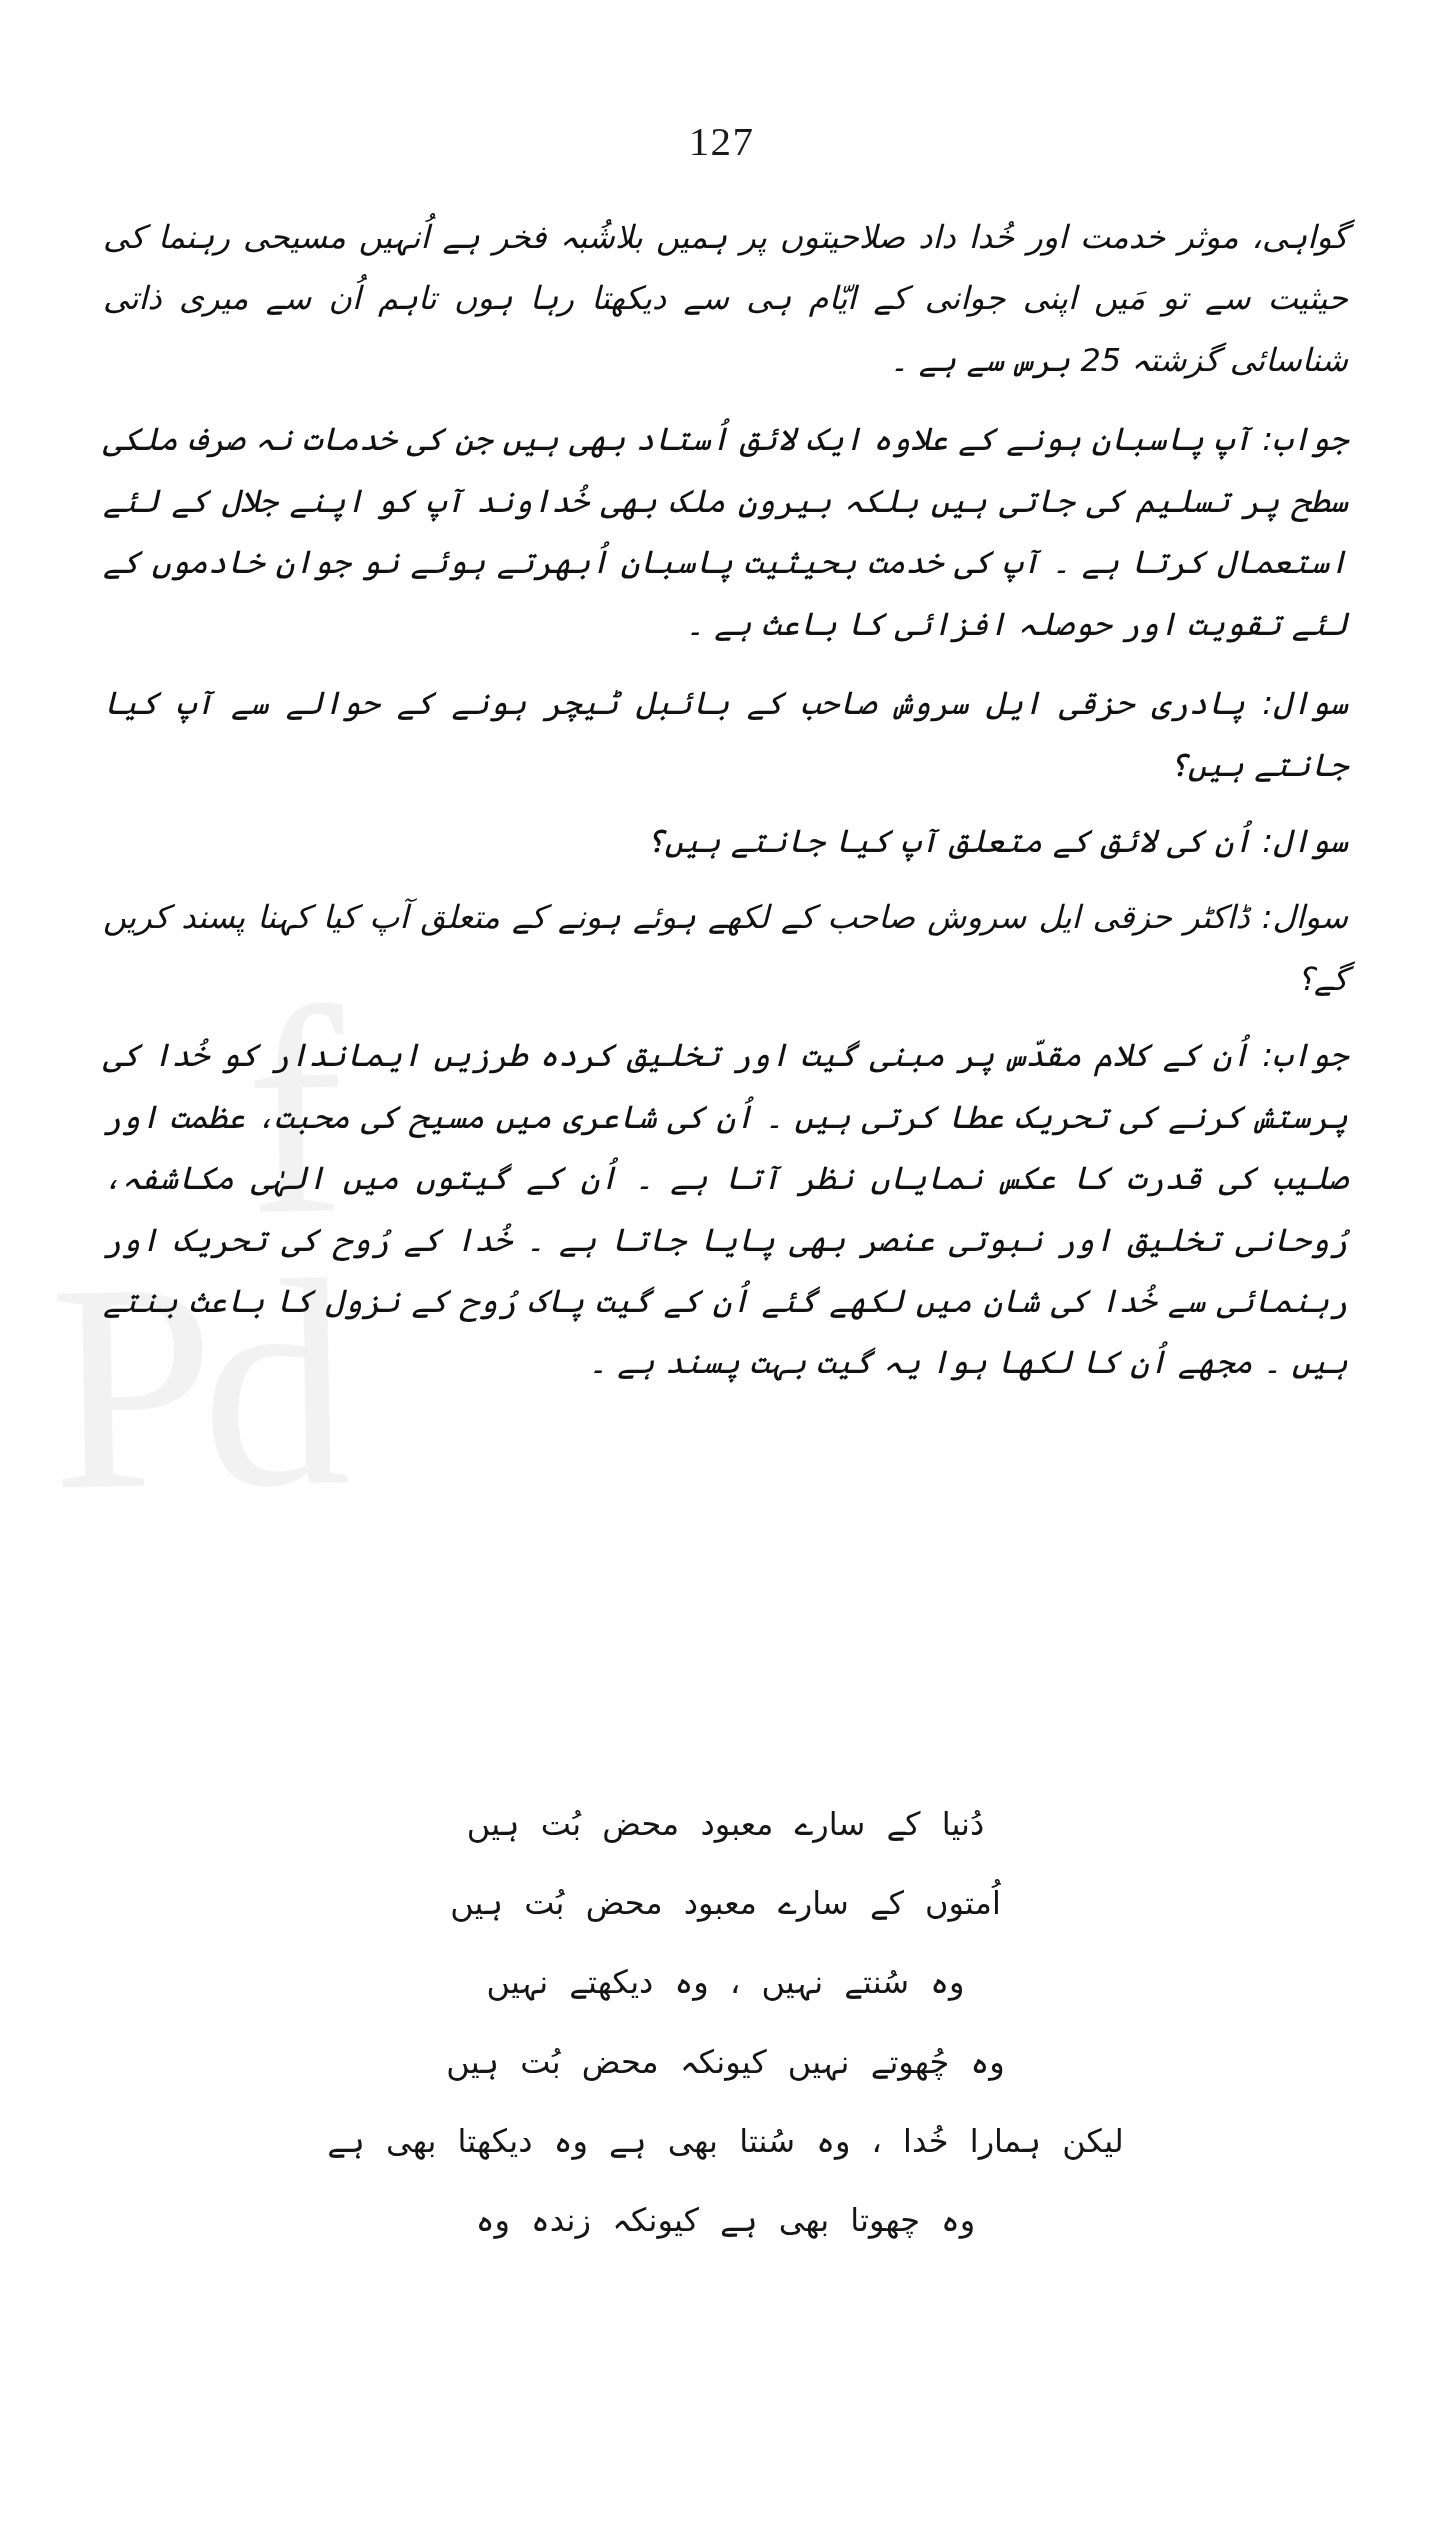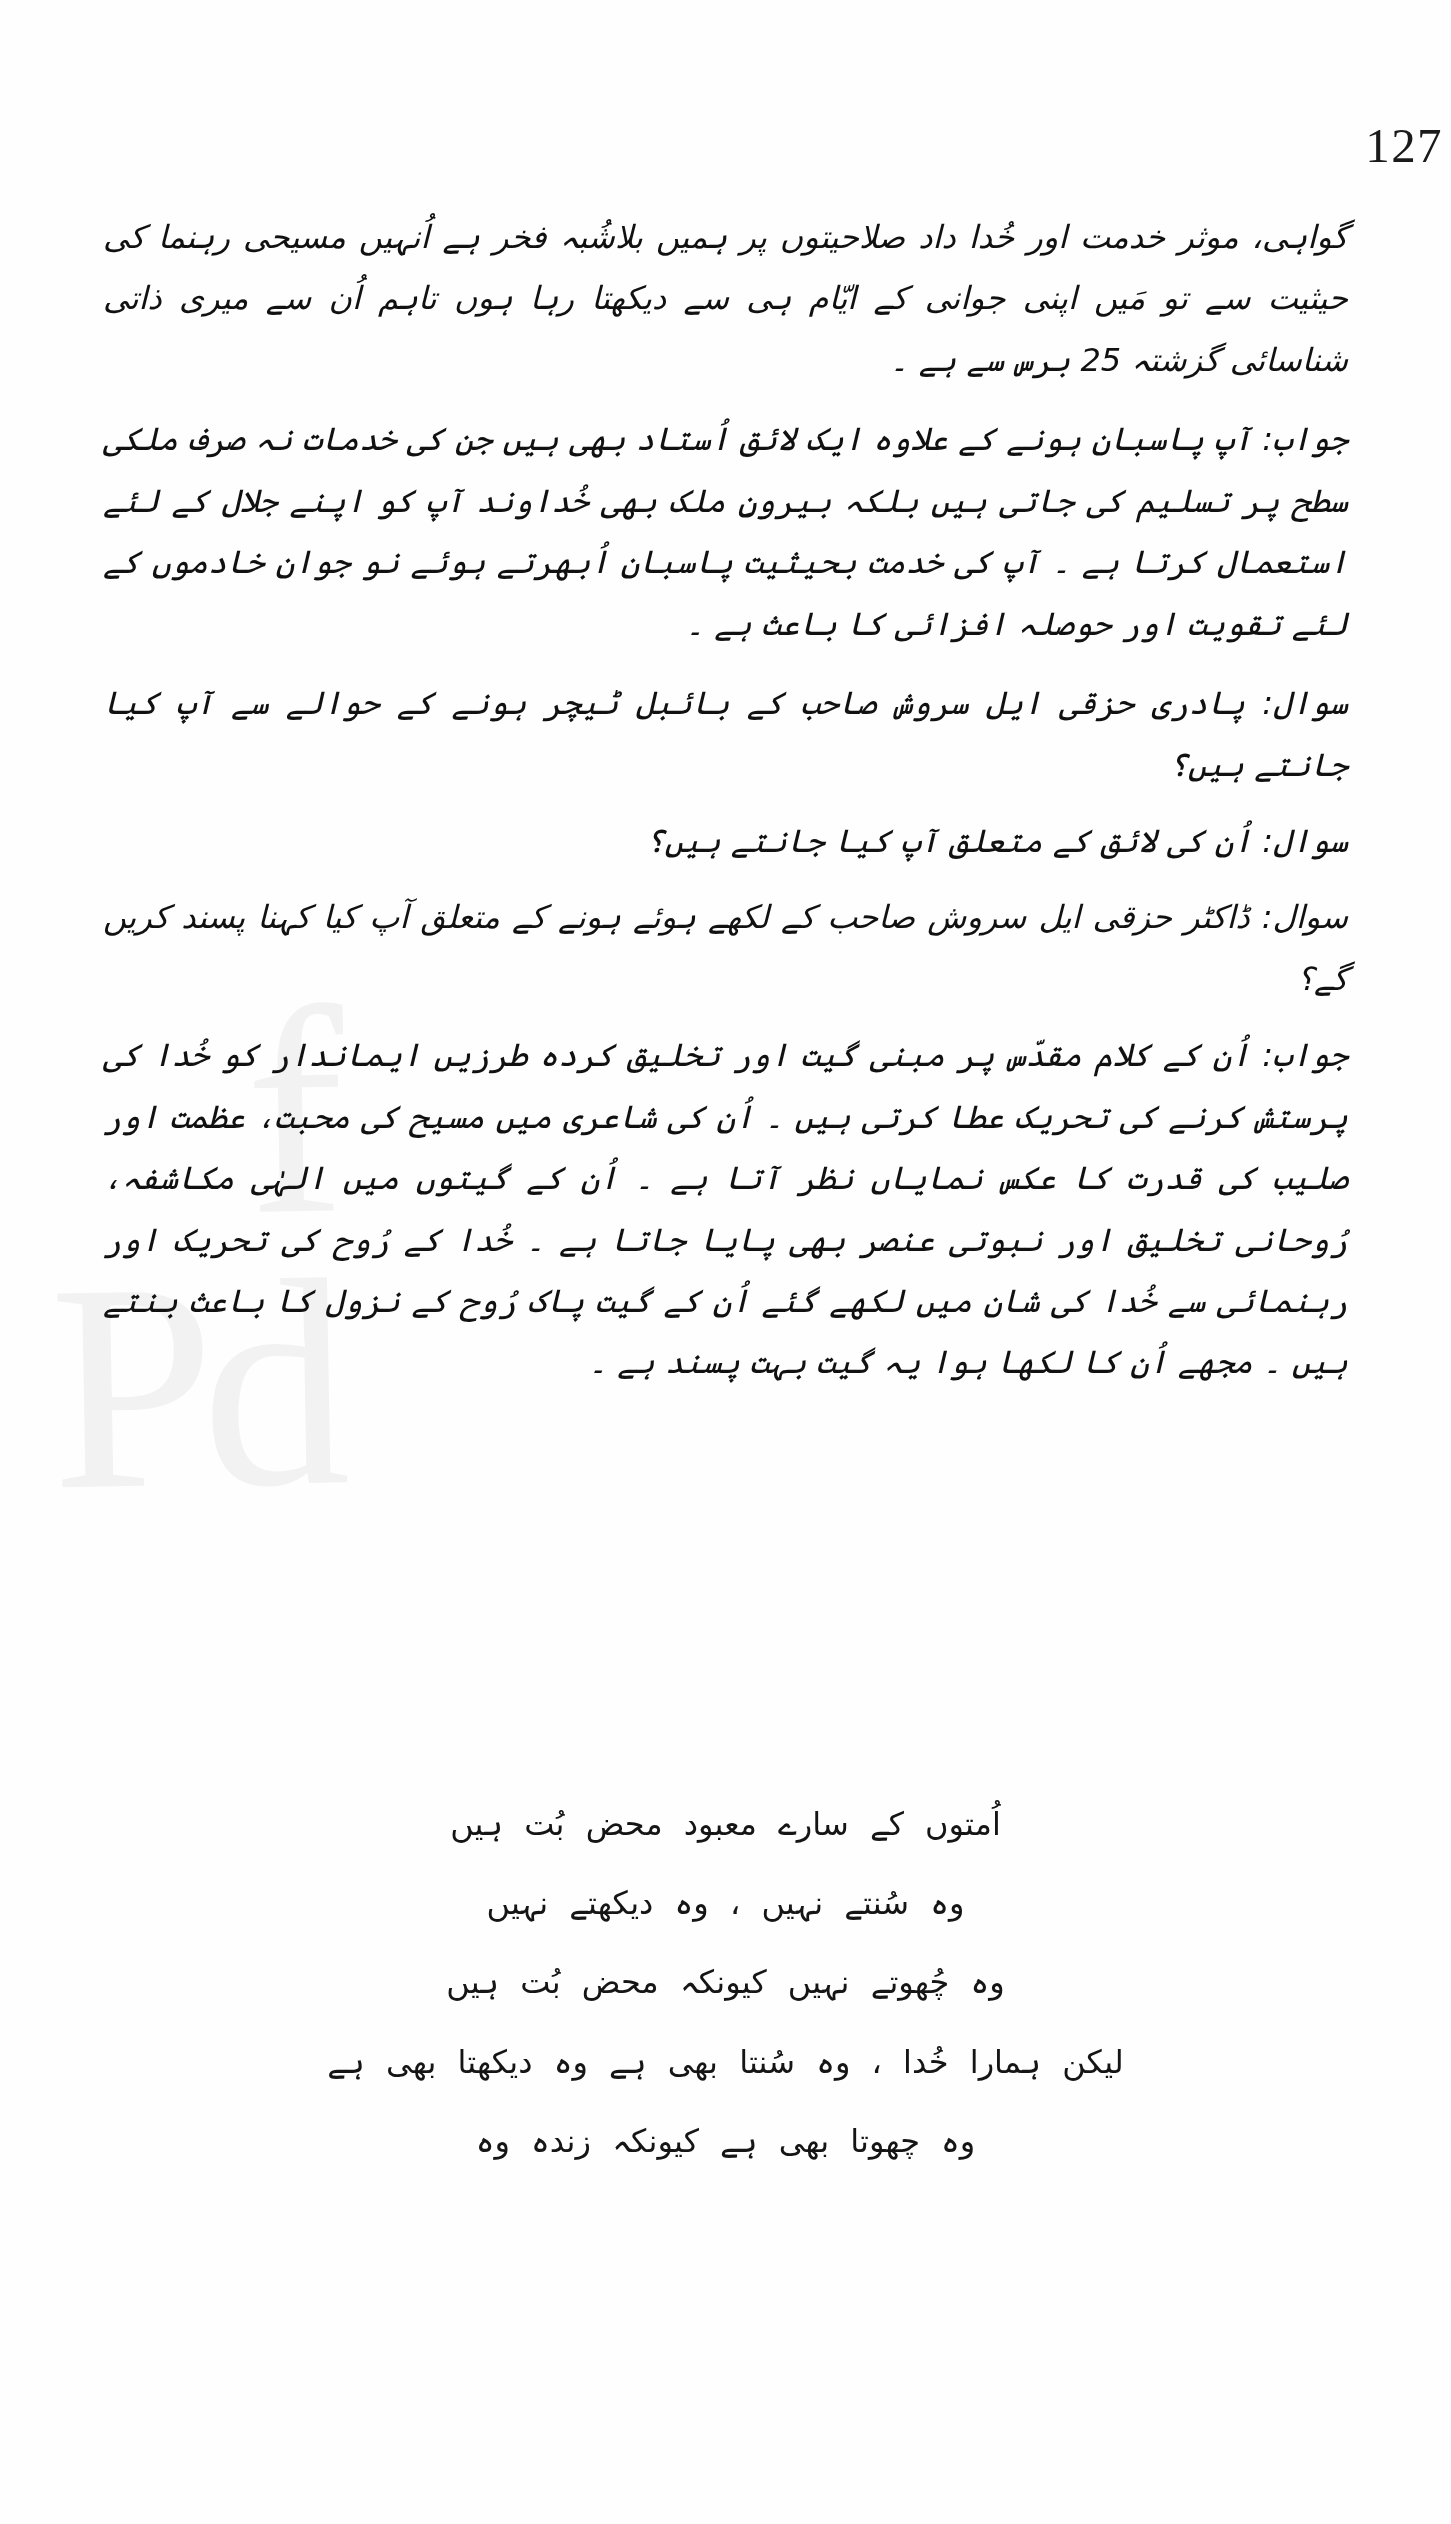--- a/index.html
+++ b/index.html
@@ -33,22 +33,23 @@
     pointer-events: none;
     user-select: none;
   }
   .watermark span { display: block; }
 
   .page-number {
     position: absolute;
     top: 117px;
     left: 0;
     right: 8px;
+    text-align: center;
     font-family: "Liberation Serif", serif;
-    font-size: 49px;
+    font-size: 41px;
     color: #1a1a1a;
     letter-spacing: 1.4px;
   }
 
   .body-text {
     position: absolute;
     top: 207px;
     right: 103px;
     left: 103px;
     direction: rtl;
@@ -101,20 +102,21 @@
   <div class="body-text">
     <p class="para">گواہی، موثر خدمت اور خُدا داد صلاحیتوں پر ہمیں بلاشُبہ فخر ہے اُنہیں مسیحی رہنما کی حیثیت سے تو مَیں اپنی جوانی کے ایّام ہی سے دیکھتا رہا ہوں تاہم اُن سے میری ذاتی شناسائی گزشتہ 25 برس سے ہے ۔</p>
     <p class="para">جواب: آپ پاسبان ہونے کے علاوہ ایک لائق اُستاد بھی ہیں جن کی خدمات نہ صرف ملکی سطح پر تسلیم کی جاتی ہیں بلکہ بیرونِ ملک بھی خُداوند آپ کو اپنے جلال کے لئے استعمال کرتا ہے ۔ آپ کی خدمت بحیثیت پاسبان اُبھرتے ہوئے نو جوان خادموں کے لئے تقویت اور حوصلہ افزائی کا باعث ہے ۔</p>
     <p class="para qa">سوال: پادری حزقی ایل سروش صاحب کے بائبل ٹیچر ہونے کے حوالے سے آپ کیا جانتے ہیں؟</p>
     <p class="para qa">سوال: اُن کی لائق کے متعلق آپ کیا جانتے ہیں؟</p>
     <p class="para qa">سوال: ڈاکٹر حزقی ایل سروش صاحب کے لکھے ہوئے ہونے کے متعلق آپ کیا کہنا پسند کریں گے؟</p>
     <p class="para">جواب: اُن کے کلام مقدّس پر مبنی گیت اور تخلیق کردہ طرزیں ایماندار کو خُدا کی پرستش کرنے کی تحریک عطا کرتی ہیں ۔ اُن کی شاعری میں مسیح کی محبت، عظمت اور صلیب کی قدرت کا عکس نمایاں نظر آتا ہے ۔ اُن کے گیتوں میں الہٰی مکاشفہ، رُوحانی تخلیق اور نبوتی عنصر بھی پایا جاتا ہے ۔ خُدا کے رُوح کی تحریک اور رہنمائی سے خُدا کی شان میں لکھے گئے اُن کے گیت پاک رُوح کے نزول کا باعث بنتے ہیں ۔ مجھے اُن کا لکھا ہوا یہ گیت بہت پسند ہے ۔</p>
   </div>
 
   <div class="verse-block">
+    <p class="verse-line">دُنیا کے سارے معبود محض بُت ہیں</p>
     <p class="verse-line">اُمتوں کے سارے معبود محض بُت ہیں</p>
     <p class="verse-line">وہ سُنتے نہیں ، وہ دیکھتے نہیں</p>
     <p class="verse-line">وہ چُھوتے نہیں کیونکہ محض بُت ہیں</p>
     <p class="verse-line">لیکن ہمارا خُدا ، وہ سُنتا بھی ہے وہ دیکھتا بھی ہے</p>
     <p class="verse-line">وہ چھوتا بھی ہے کیونکہ زندہ وہ</p>
   </div>
 
 </div>
 
 

